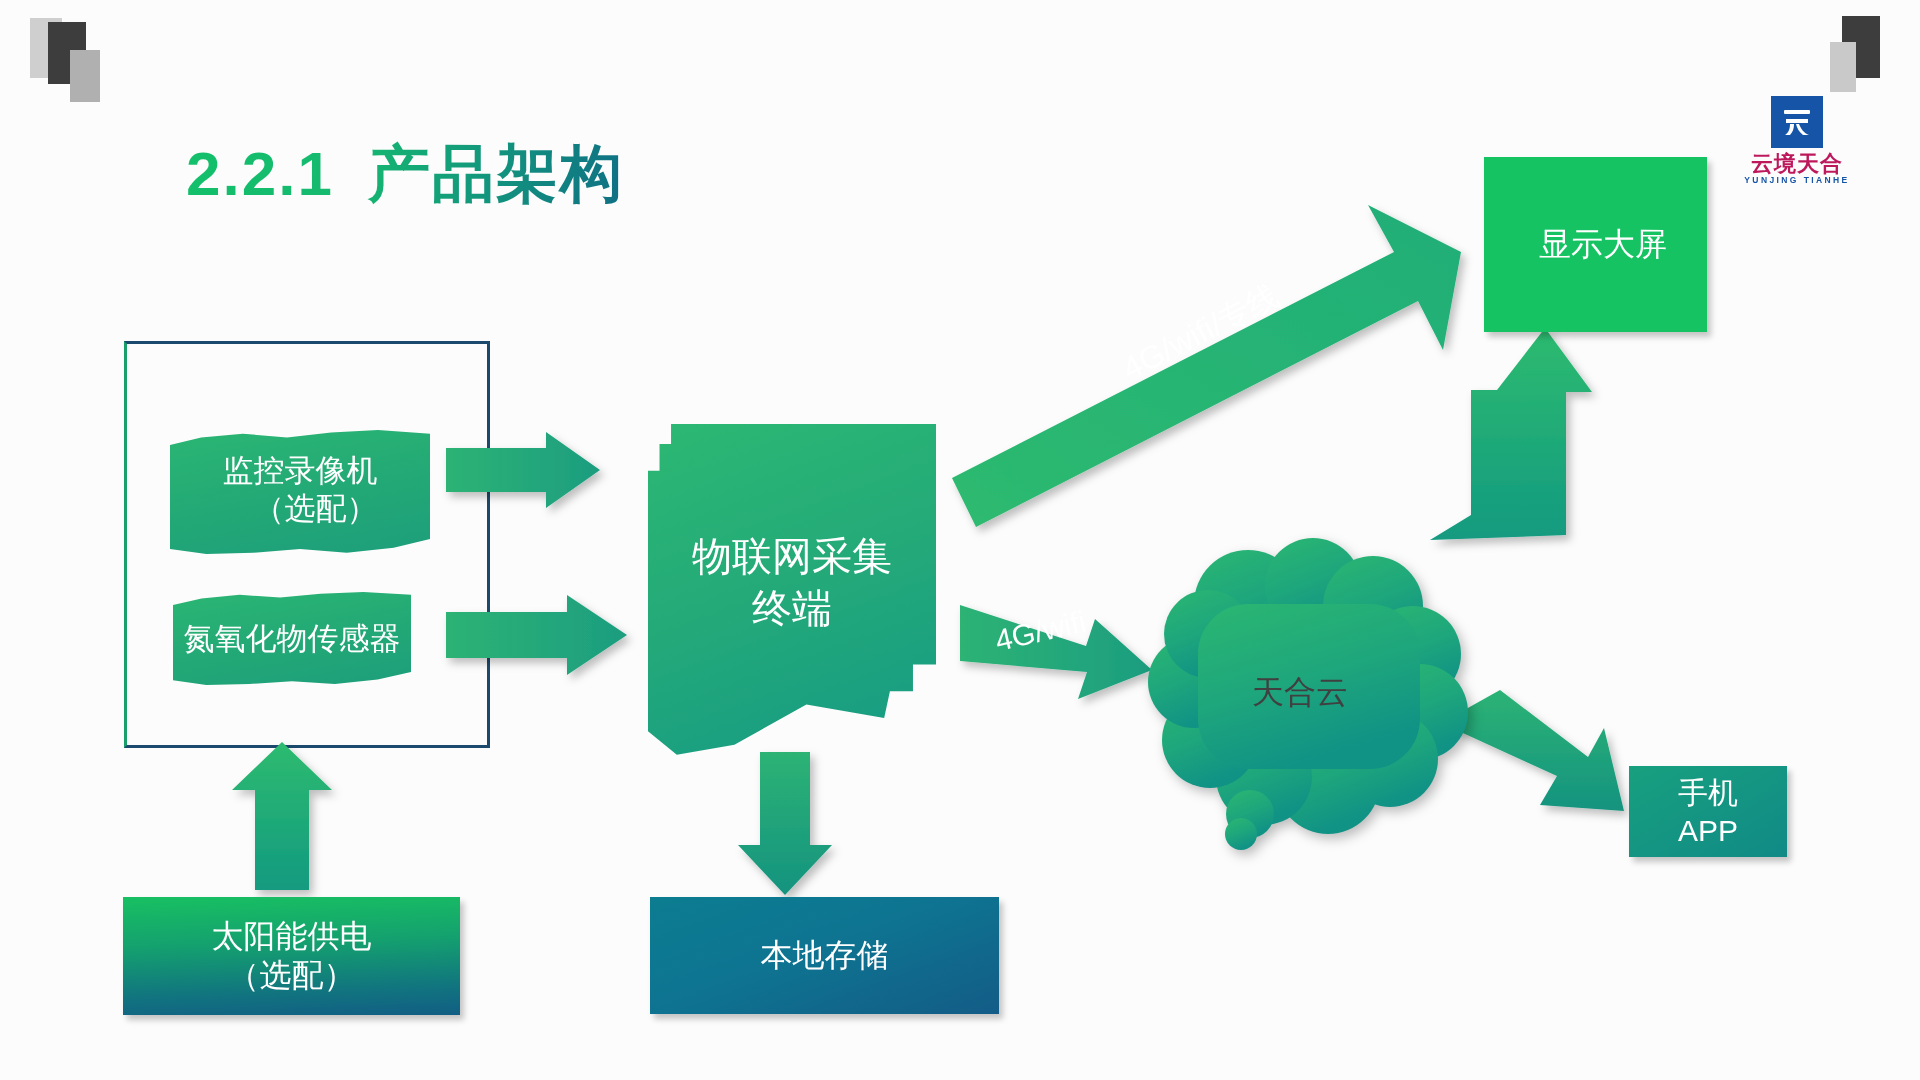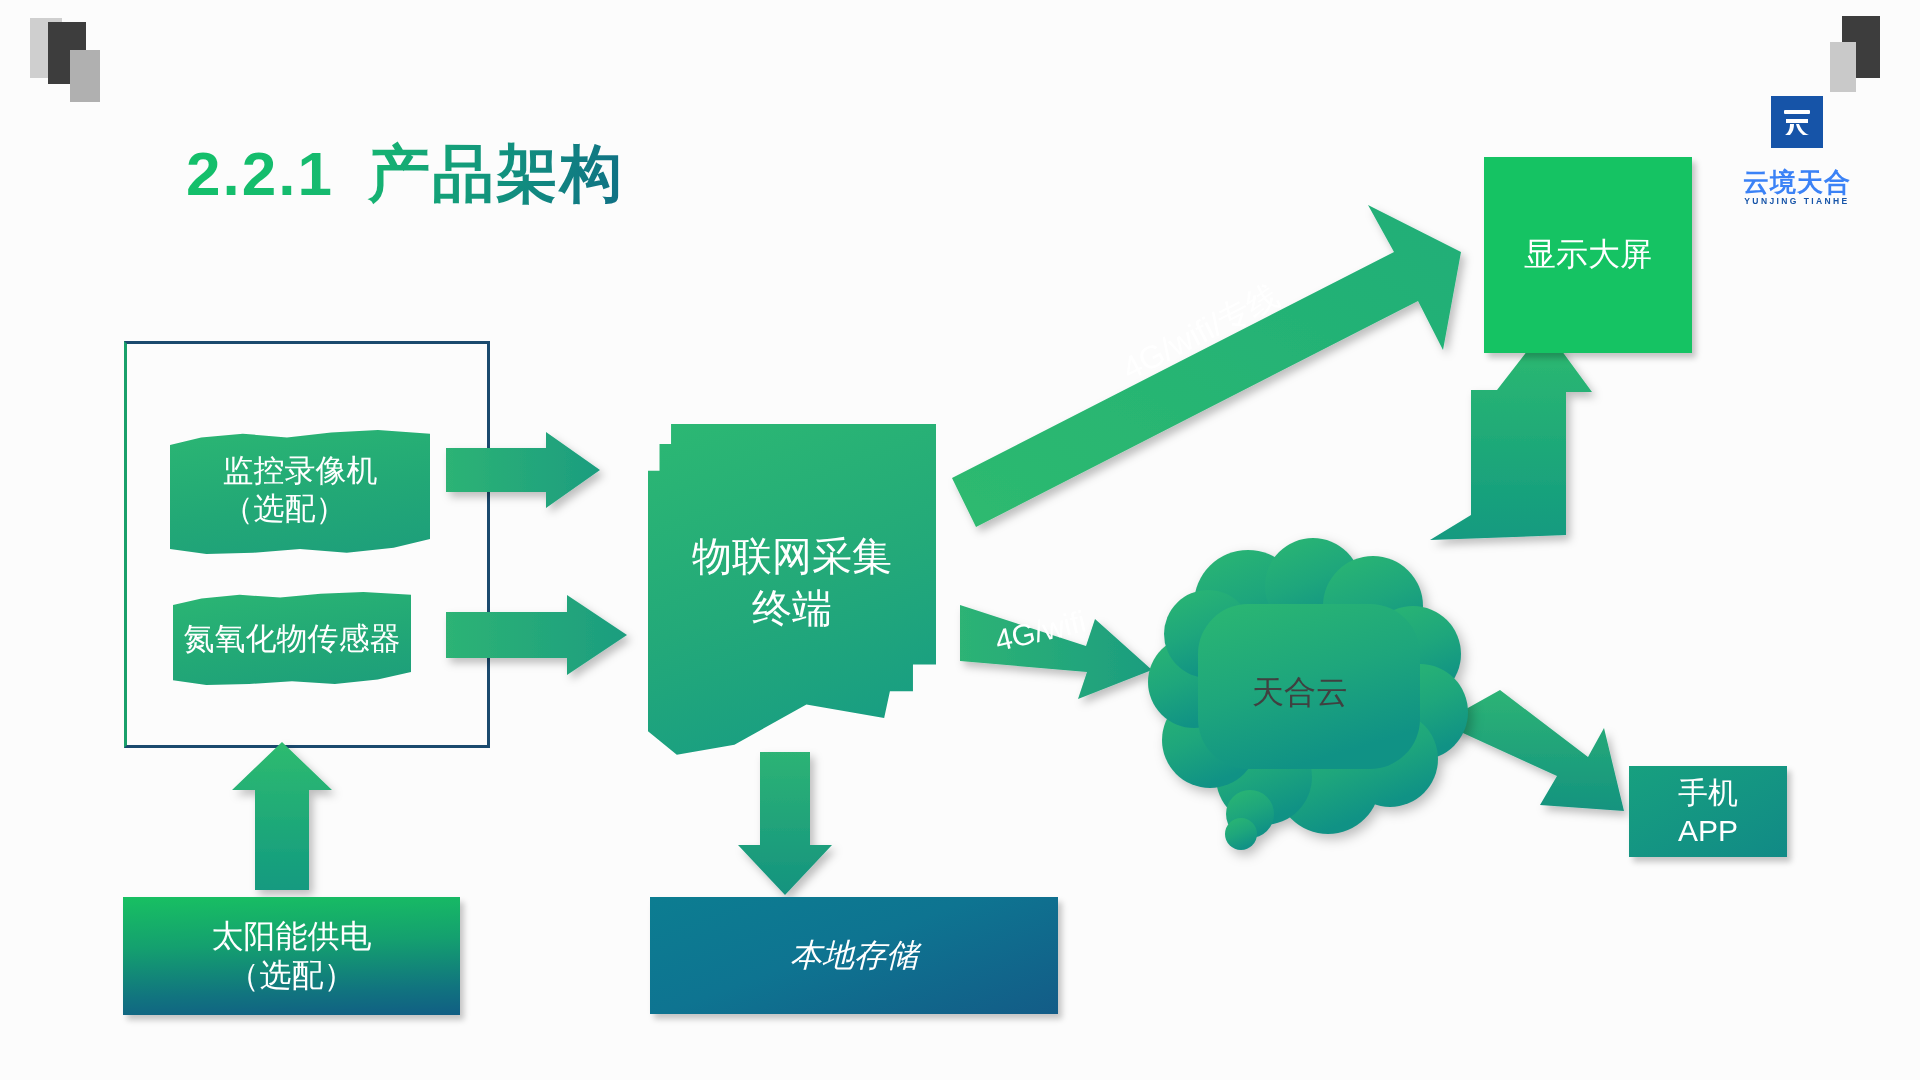--- a/index.html
+++ b/index.html
@@ -48,24 +48,24 @@
   }
   #logo-mark {
     width: 52px; height: 52px;
     margin: 0 auto;
     background: #1654a8;
     position: relative;
     display: flex; align-items: center; justify-content: center;
   }
   #logo-mark svg { display: block; }
   #logo-cn {
-    margin-top: 21px;
-    font-size: 26px;
+    margin-top: 4px;
+    font-size: 22px;
     font-weight: bold;
-    color: #3b82f6;
+    color: #be185d;
     letter-spacing: 1px;
     line-height: 1.05;
   }
   #logo-en {
     font-size: 8.5px;
     font-weight: bold;
     color: #1654a8;
     letter-spacing: 2.4px;
     line-height: 1.2;
   }
@@ -80,21 +80,21 @@
     box-sizing: border-box;
     background: transparent;
   }
 
   
   .flag {
     position: absolute;
     display: flex;
     align-items: center;
     justify-content: center;
-    text-align: left;
+    text-align: right;
     color: #ffffff;
     background: linear-gradient(170deg, #2bb673 0%, #22a876 55%, #1d9e7b 100%);
     filter: drop-shadow(3px 4px 4px rgba(0,0,0,0.28));
   }
   #flag-dvr {
     left: 170px; top: 430px;
     width: 260px; height: 120px;
     font-size: 31px;
     line-height: 1.22;
     -webkit-clip-path: polygon(0% 12%, 12% 6%, 28% 3%, 45% 6%, 62% 2%, 80% 0%, 100% 3%, 100% 88%, 86% 95%, 68% 99%, 50% 96%, 32% 99%, 14% 100%, 0% 96%);
@@ -151,44 +151,44 @@
     position: absolute;
     display: flex;
     align-items: center;
     justify-content: center;
     text-align: center;
     color: #ffffff;
     box-shadow: 4px 5px 6px rgba(0,0,0,0.22);
   }
   #box-bigscreen {
     left: 1484px; top: 157px;
-    width: 208px; height: 196px;
+    width: 208px; height: 175px;
     background: #15c363;
     font-size: 32px;
+    padding-left: 15px;
   }
   #box-mobile {
     left: 1629px; top: 766px;
     width: 158px; height: 91px;
     background: linear-gradient(150deg, #17a07f 0%, #118a86 100%);
     font-size: 30px;
     line-height: 1.25;
   }
   #box-solar {
     left: 123px; top: 897px;
     width: 337px; height: 118px;
     background: linear-gradient(178deg, #18c062 0%, #14a06f 40%, #11747f 78%, #115e84 100%);
     font-size: 32px;
     line-height: 1.22;
   }
   #box-storage {
     left: 650px; top: 897px;
-    width: 408px; height: 117px;
+    width: 349px; height: 117px;
     background: linear-gradient(160deg, #0c7d91 0%, #0e7491 45%, #135c87 100%);
     font-size: 32px;
-    font-style: italic;
   }
 
   
   #arrow-layer {
     position: absolute;
     left: 0; top: 0;
     width: 1920px; height: 1080px;
     pointer-events: none;
   }
 

